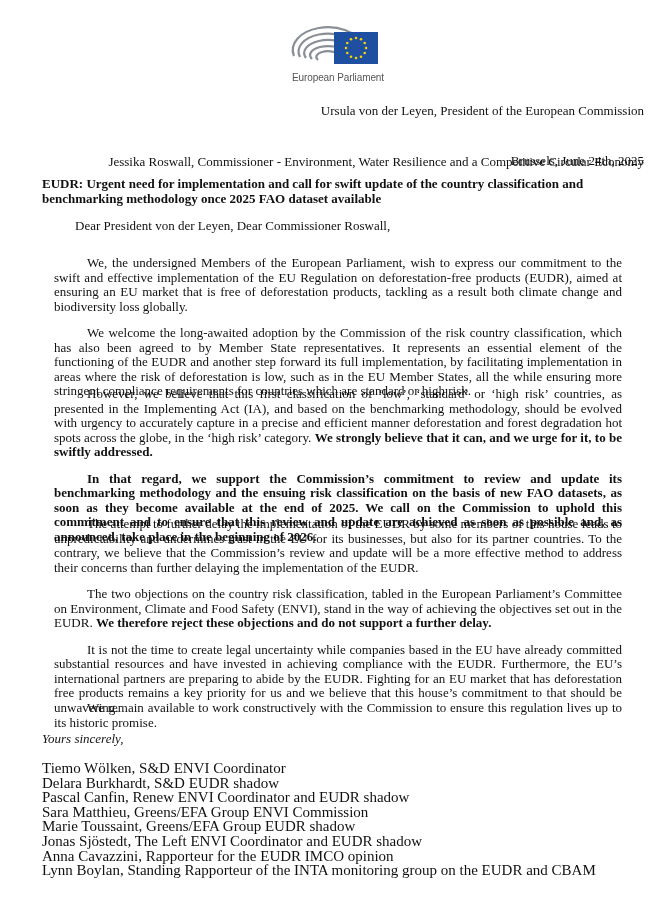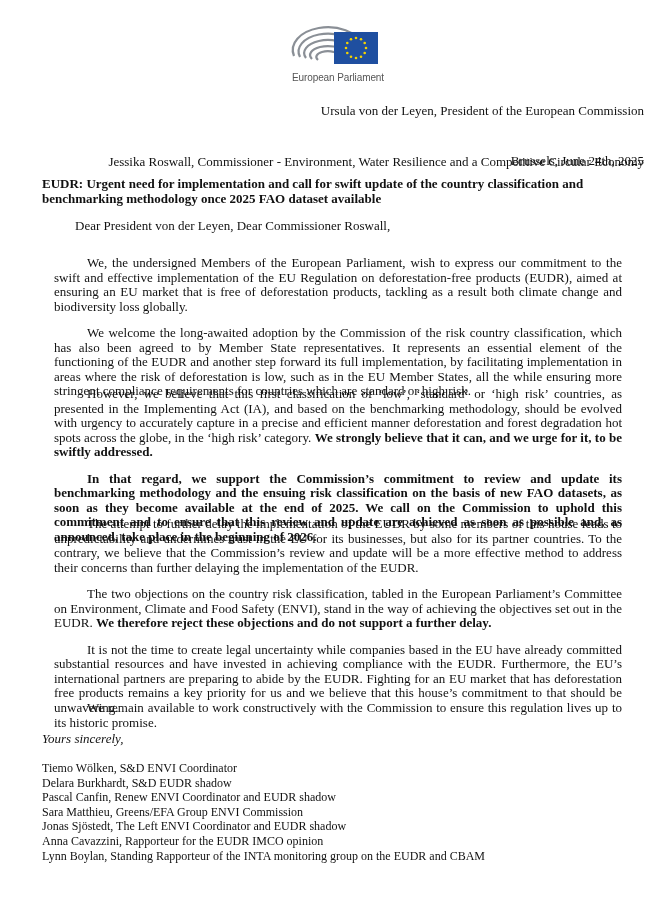--- a/index.html
+++ b/index.html
@@ -18,21 +18,21 @@
   .salutation { position:absolute; left:75px; top:218px; font-size:13px; }
   .body-block { position:absolute; left:42px; width:592px; font-size:13px; line-height:14.5px;
                 text-align:justify; }
   .body-block p { margin:12px; text-indent:33px; }
   .body-block b { font-weight:bold; }
   .b1 { top:244px; }
   .b2 { top:375px; }
   .b3 { top:505px; }
   .b4 { top:689px; }
   .closing { position:absolute; left:42px; top:731px; font-size:13px;font-style:italic; }
-  .signatories { position:absolute; left:42px; top:761px; font-size:12px; line-height:14.6px; }
+  .signatories { position:absolute; left:42px; top:761px; font-size:15px; line-height:14.6px; }
   .signatories div { white-space:nowrap; }
 </style>
 </head>
 <body>
 
 <div class="logo">
   <svg width="96" height="52" viewBox="0 0 96 52">
     <g fill="none" stroke="#8a8f96" stroke-width="2.2">
       <path d="M6 34 A34 22 0 0 1 74 22"></path>
       <path d="M12 35 A28 17 0 0 1 68 24"></path>
@@ -88,16 +88,17 @@
   <p>We remain available to work constructively with the Commission to ensure this regulation lives up to its historic promise.</p>
 </div>
 
 <div class="closing">Yours sincerely,</div>
 
 <div class="signatories">
   <div>Tiemo Wölken, S&amp;D ENVI Coordinator</div>
   <div>Delara Burkhardt, S&amp;D EUDR shadow</div>
   <div>Pascal Canfin, Renew ENVI Coordinator and EUDR shadow</div>
   <div>Sara Matthieu, Greens/EFA Group ENVI Commission</div>
+  <div>Marie Toussaint, Greens/EFA Group EUDR shadow</div>
   <div>Jonas Sjöstedt, The Left ENVI Coordinator and EUDR shadow</div>
   <div>Anna Cavazzini, Rapporteur for the EUDR IMCO opinion</div>
   <div>Lynn Boylan, Standing Rapporteur of the INTA monitoring group on the EUDR and CBAM</div>
 </div>
 
 </body></html>

